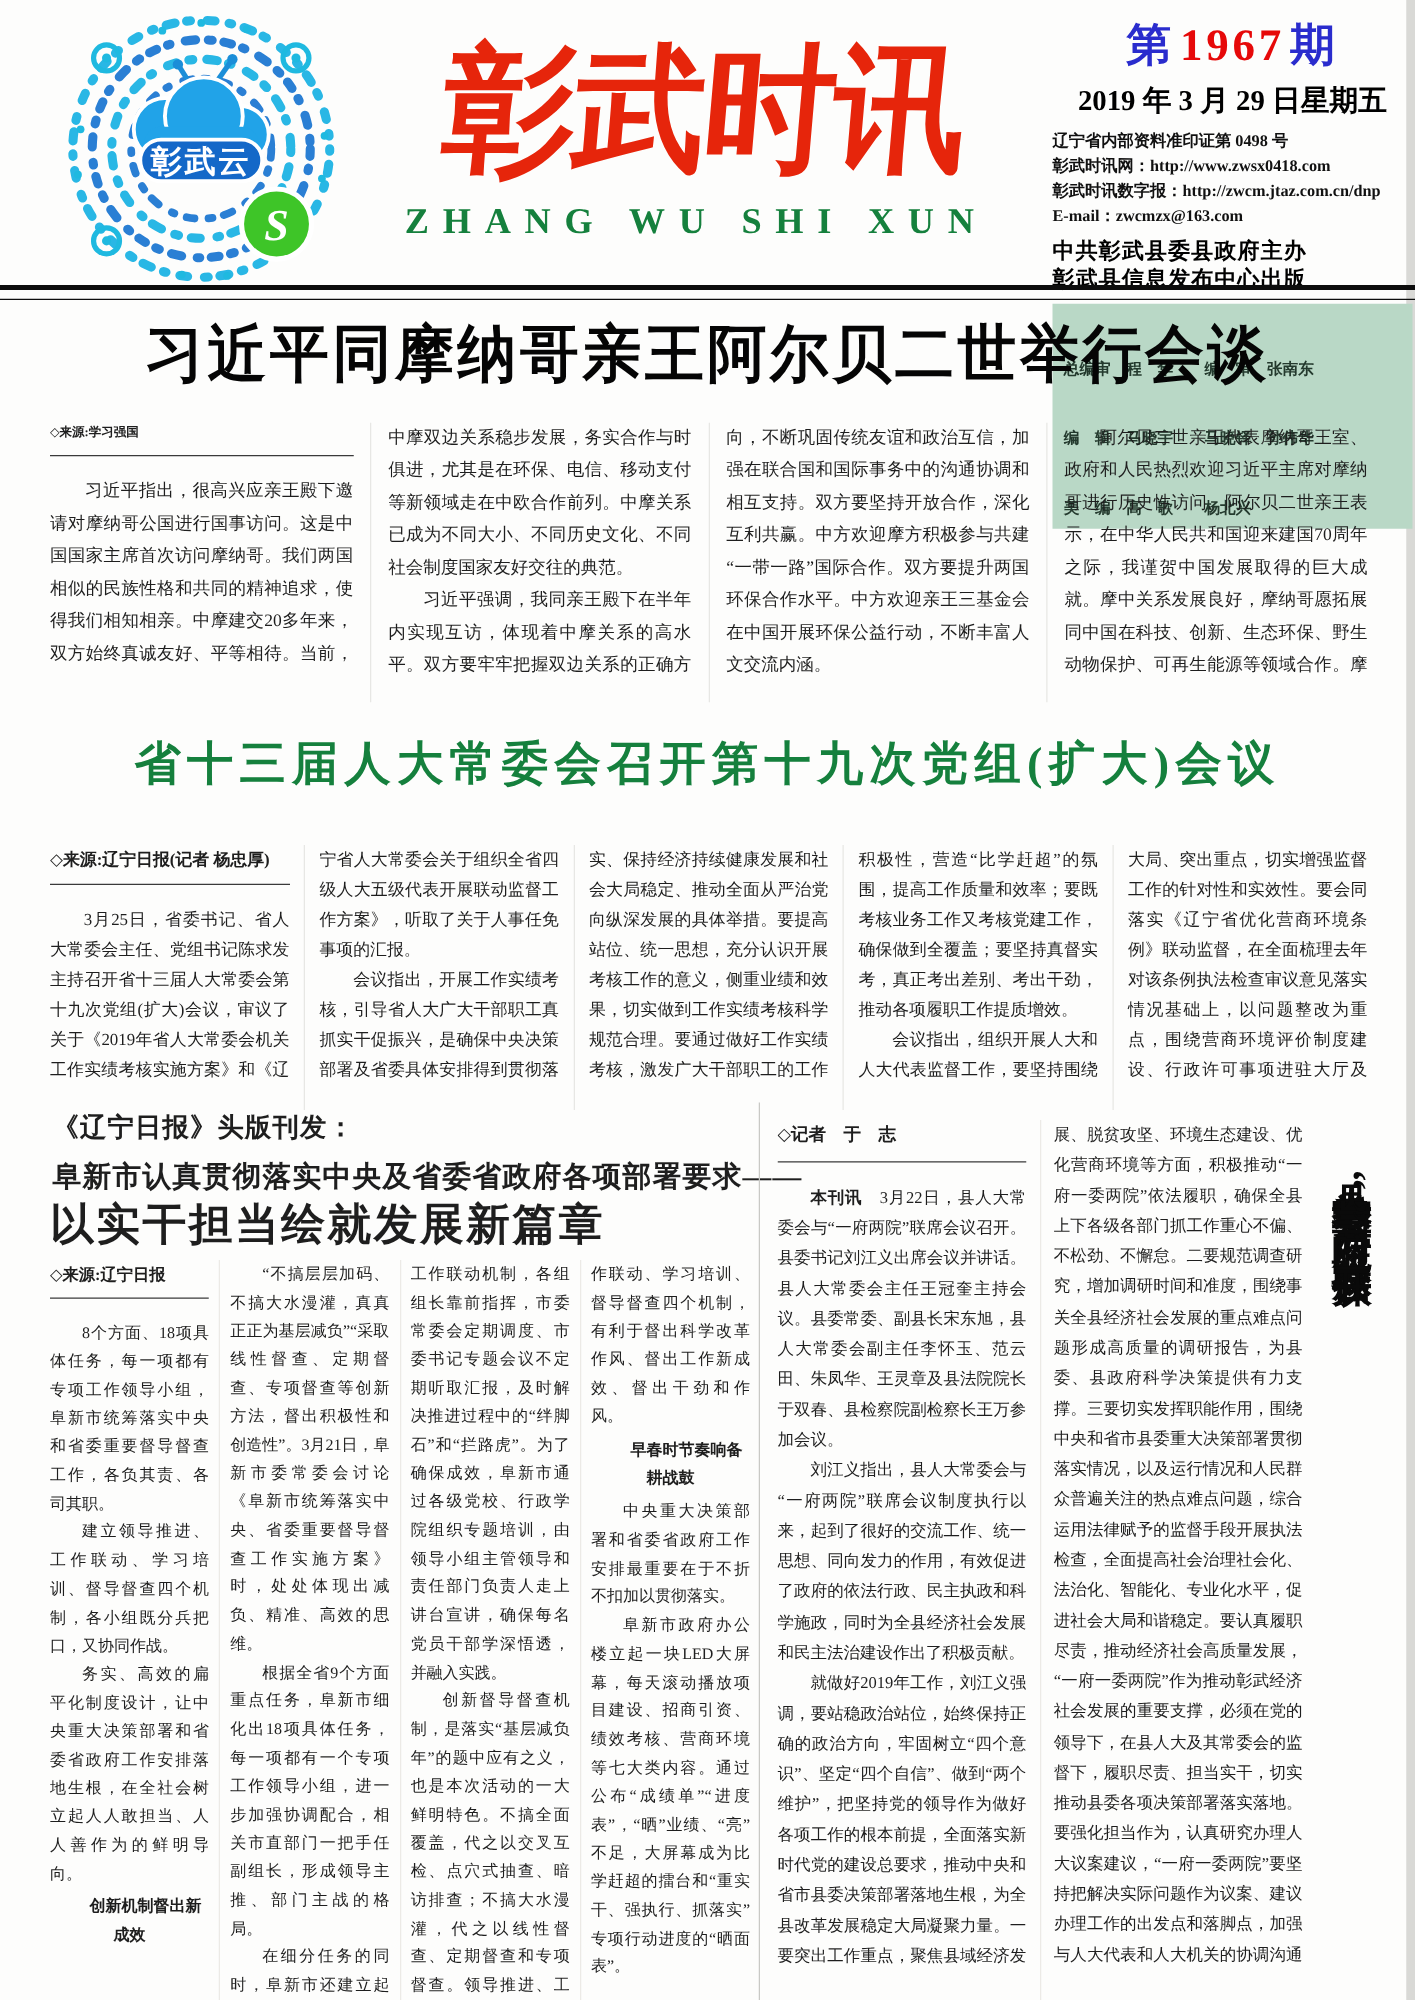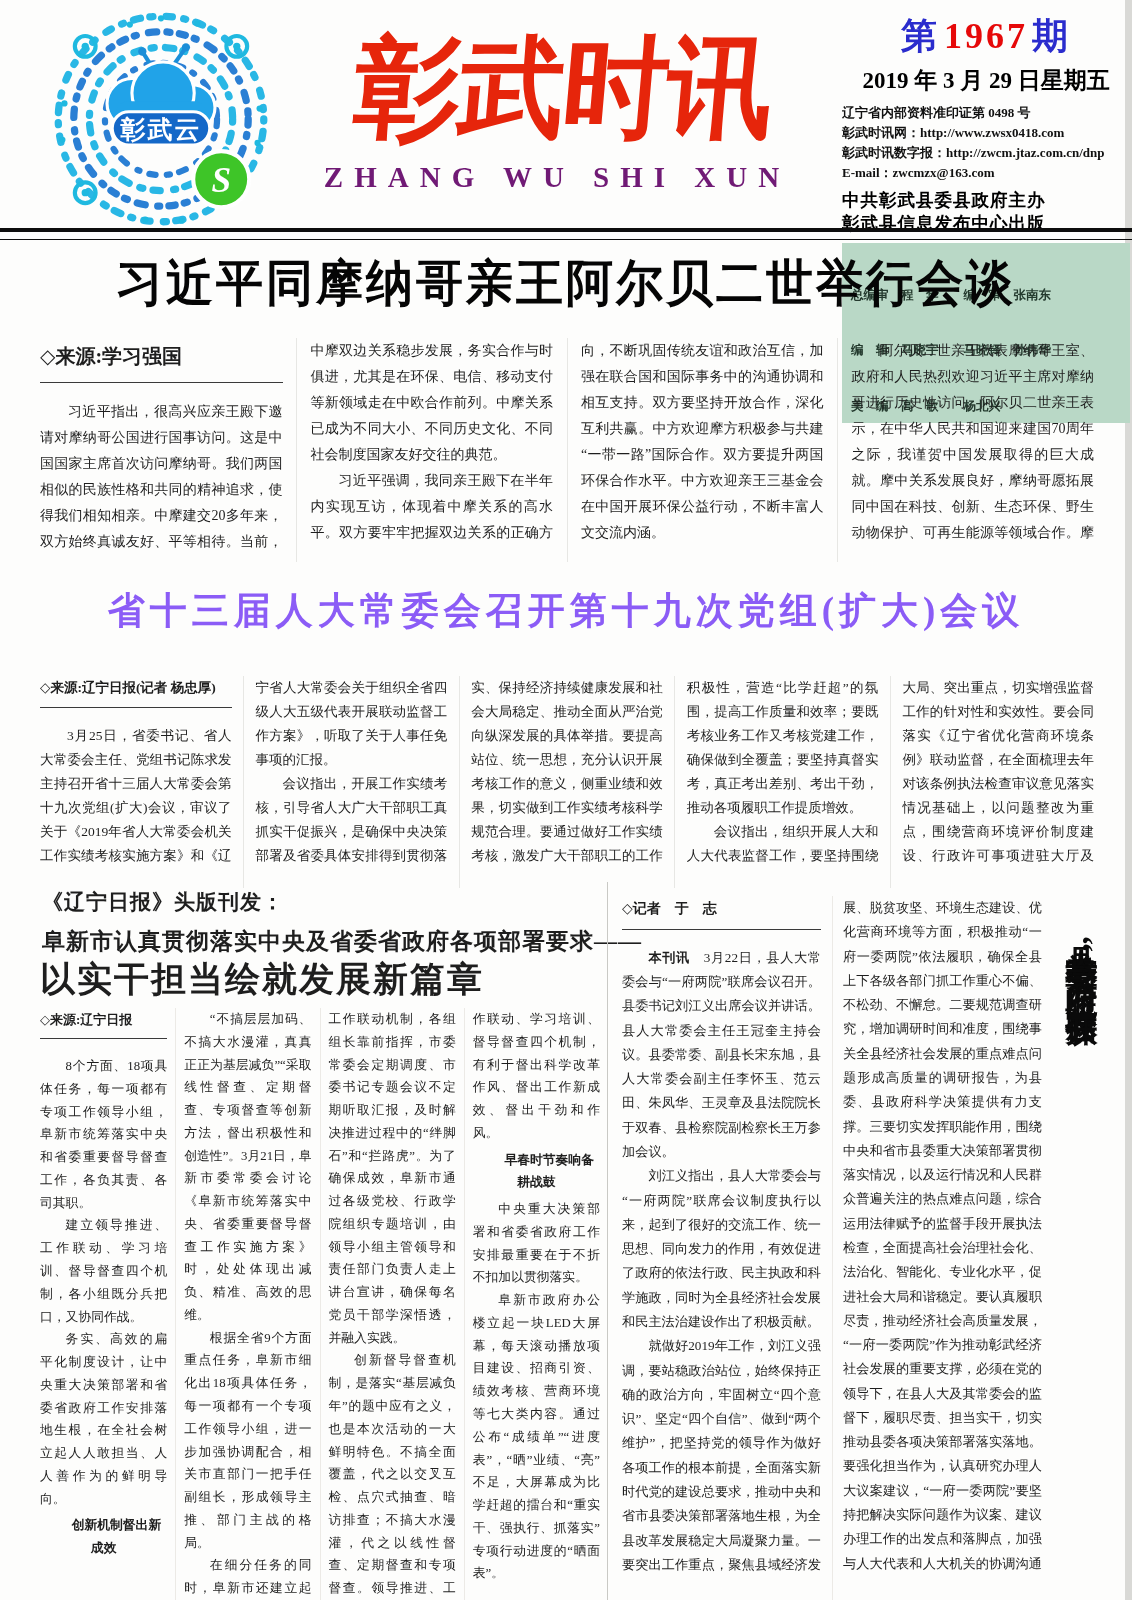--- a/index.html
+++ b/index.html
@@ -5,43 +5,43 @@
   html,body{margin:0;padding:0;background:#e9e9e7;}
   .page{position:relative;width:1132px;height:1600px;margin:0 auto;background:#fdfdfc;overflow:hidden;
         font-family:"Liberation Serif","DejaVu Serif",serif;color:#1e1e1e;}
   .scan-edge{position:absolute;right:0;top:0;width:7px;height:100%;background:#d9d9d6;}
 
   
   .qr{position:absolute;left:52px;top:10px;width:218px;height:218px;}
   .masthead{position:absolute;left:262px;top:26px;width:590px;text-align:center;}
   .masthead .title{font-size:106px;font-weight:900;color:#e6250b;letter-spacing:-2px;line-height:1.25;
                    transform:skewX(-5deg) scaleY(1.04);transform-origin:left bottom;white-space:nowrap;}
-  .masthead .pinyin{margin-top:2px;font-size:29px;font-weight:bold;color:#701a75;letter-spacing:11px;white-space:nowrap;}
+  .masthead .pinyin{margin-top:2px;font-size:29px;font-weight:bold;color:#15803d;letter-spacing:11px;white-space:nowrap;}
   .infobox{position:absolute;left:842px;top:12px;width:288px;}
   .issue-line{text-align:center;font-size:36px;font-weight:900;letter-spacing:3px;color:#2a2ccd;}
   .issue-line .num{color:#e60909;padding:0 4px;}
   .date-line{text-align:center;font-size:23px;font-weight:900;color:#000;margin-top:4px;white-space:nowrap;}
   .small-lines{margin-top:7px;font-size:13px;font-weight:bold;line-height:1.55;color:#111;white-space:nowrap;}
   .pub-lines{margin-top:5px;font-size:17.5px;font-weight:900;letter-spacing:1px;line-height:1.35;color:#000;white-space:nowrap;}
   .staff{margin-top:7px;background:#b9d8c6;padding:7px 9px;font-size:12.5px;font-weight:bold;color:#243a2e;line-height:1.55;}
   .staff div{white-space:nowrap;margin-top:36px;}
   .head-rule{position:absolute;left:0;top:228px;width:1132px;height:7px;border-top:4px solid #0d0d0d;border-bottom:1px solid #0d0d0d;}
 
   
   .headline1{position:absolute;left:0;top:252px;width:1132px;text-align:center;
              font-family:"Liberation Sans","DejaVu Sans",sans-serif;font-weight:900;font-size:47px;
              letter-spacing:3px;color:#050505;transform:scaleY(1.06);}
   .body-cols{position:absolute;text-align:justify;overflow:hidden;column-fill:auto;}
   .body-cols p{margin:0;text-indent:2em;}
-  .source{font-weight:bold;font-size:20px;border-bottom:1.5px solid #3a3a3a;padding-bottom:7px;margin-bottom:16px;
+  .source{font-weight:bold;font-size:10px;border-bottom:1.5px solid #3a3a3a;padding-bottom:7px;margin-bottom:16px;
           text-indent:0;white-space:nowrap;}
   .a1-body{left:40px;top:338px;width:1054px;height:224px;column-count:4;column-gap:28px;
            column-rule:1px solid #e7e7e4;font-size:14px;line-height:1.86;}
   .headline2{position:absolute;left:0;top:586px;width:1132px;text-align:center;font-weight:900;font-size:37px;
-             letter-spacing:5px;color:#8b5cf6;}
+             letter-spacing:5px;color:#15803d;}
   .a2-body{left:40px;top:676px;width:1054px;height:212px;column-count:5;column-gap:24px;
            column-rule:1px solid #e7e7e4;font-size:13.5px;line-height:1.78;}
   .a2-body .source{font-size:13.5px;}
 
   
   .kicker1{position:absolute;left:42px;top:888px;font-weight:900;font-size:21px;letter-spacing:1px;}
   .kicker2{position:absolute;left:42px;top:926px;font-weight:900;font-size:23px;letter-spacing:1px;}
   .headline3{position:absolute;left:40px;top:956px;width:560px;text-align:left;
              font-family:"Liberation Sans","DejaVu Sans",sans-serif;font-weight:900;font-size:35px;letter-spacing:2px;}
   .a3-body{left:40px;top:1008px;width:560px;height:592px;column-count:4;column-gap:17px;

